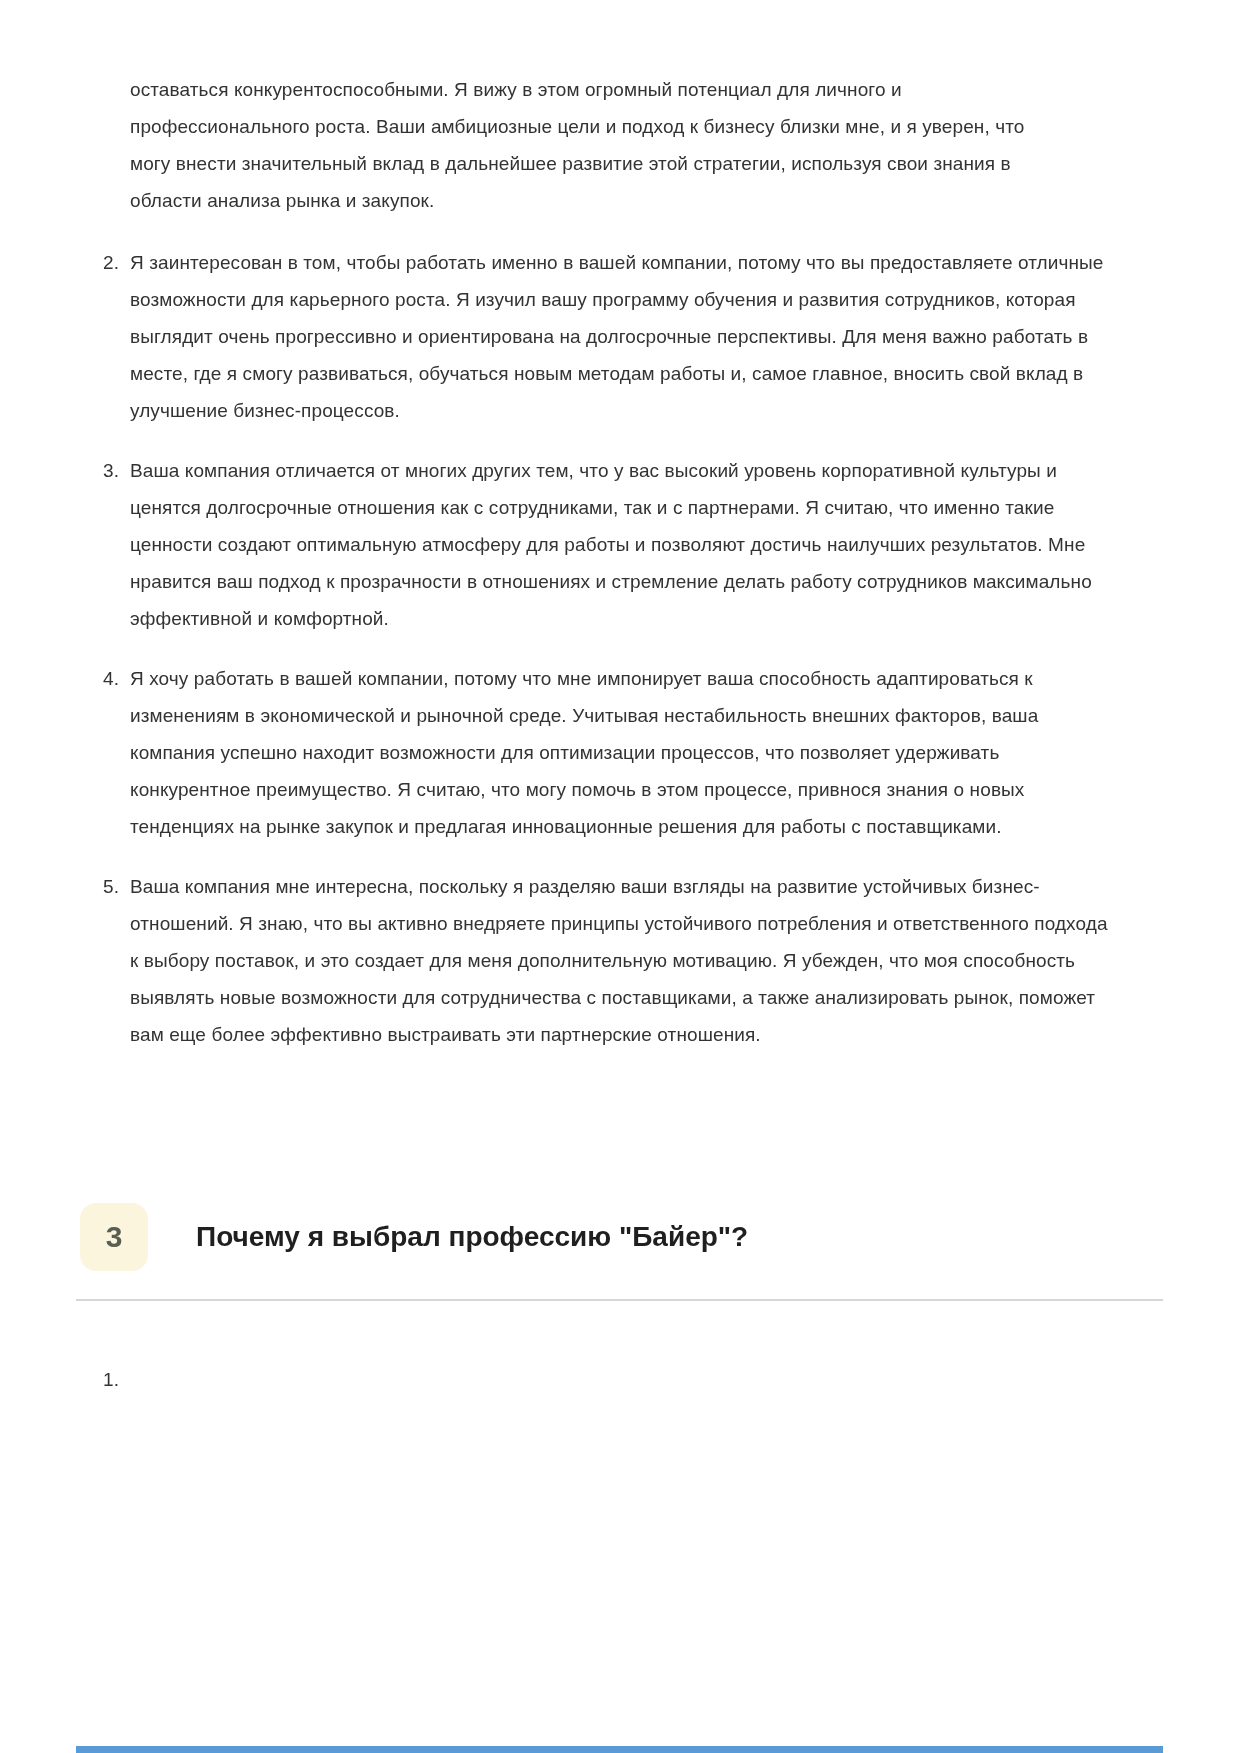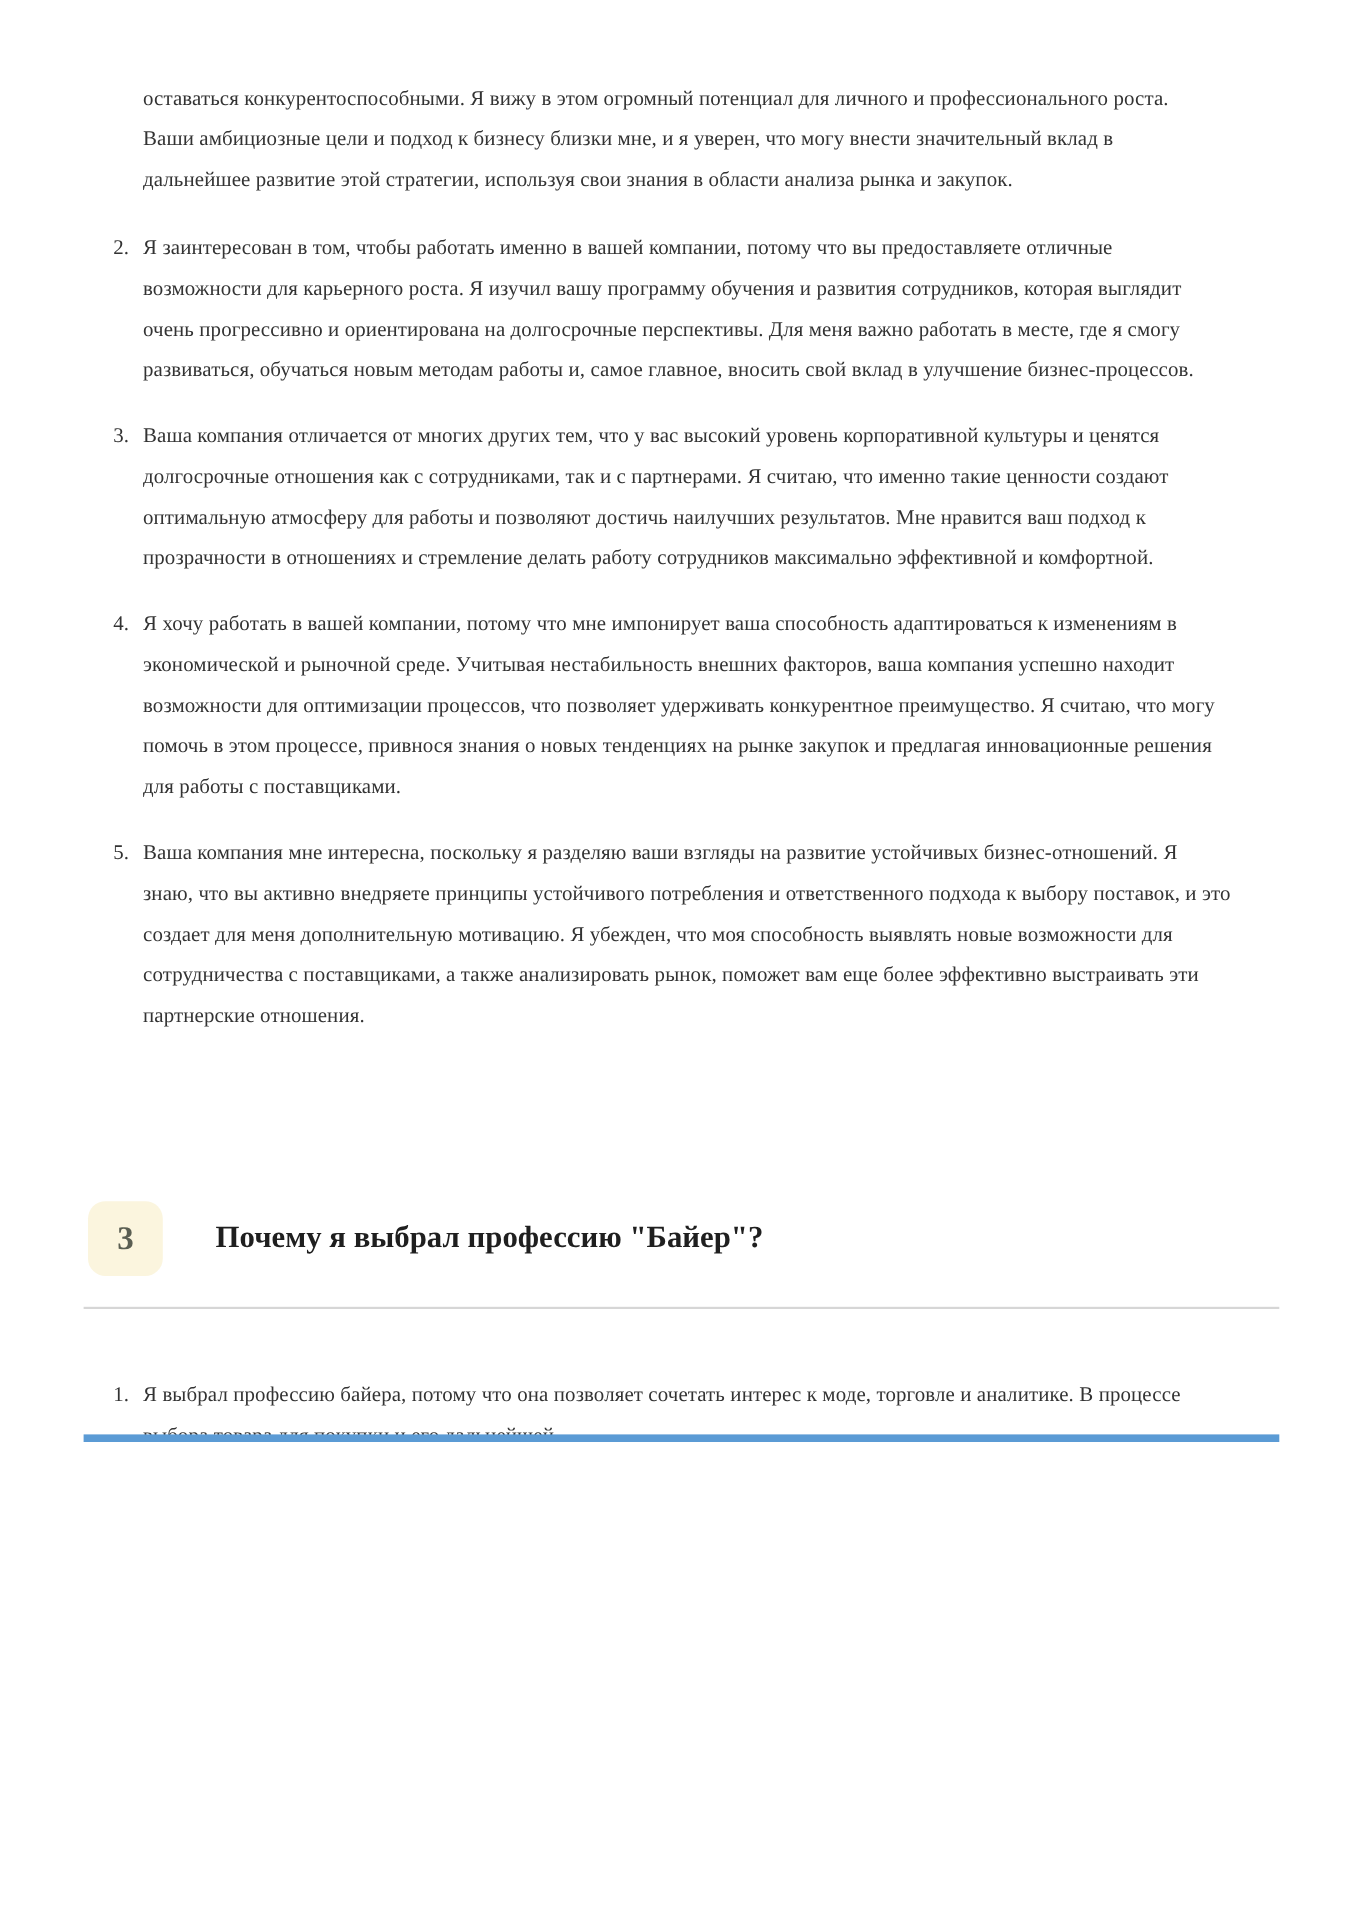--- a/index.html
+++ b/index.html
@@ -3,24 +3,24 @@
 <meta charset="utf-8">
 <style>
   html, body {
     margin: 0;
     padding: 0;
     background: #ffffff;
   }
   .page {
     position: relative;
     width: 1239px;
-    height: 1311px;
+    height: 1753px;
     background: #ffffff;
     overflow: hidden;
-    font-family: Liberation Serif, serif;
+    font-family: Liberation Sans, sans-serif;
     color: var(--body_text, #333333);
   }
   .content {
     padding: 52px 76px 0 76px;
   }
   .text-block {
     font-size: 19px;
     line-height: 37px;
     letter-spacing: 0.1px;
   }
@@ -119,20 +119,19 @@
     <div class="section-head">
       <div class="badge">3</div>
       <h2 class="section-title" style="margin:0;">Почему я выбрал профессию "Байер"?</h2>
     </div>
 
     <div class="divider"></div>
 
     <div class="olist second-list">
       <div class="li text-block">
         <span class="num">1.</span>
-        <span>Я выбрал профессию байера, потому что она позволяет сочетать интерес к моде, торговле и аналитике. В процессе выбора товара для покупки и его дальнейшей</span>
       </div>
     </div>
 
   </div>
 
   <div class="bottom-bar"></div>
 </div>
 
 </body></html>

